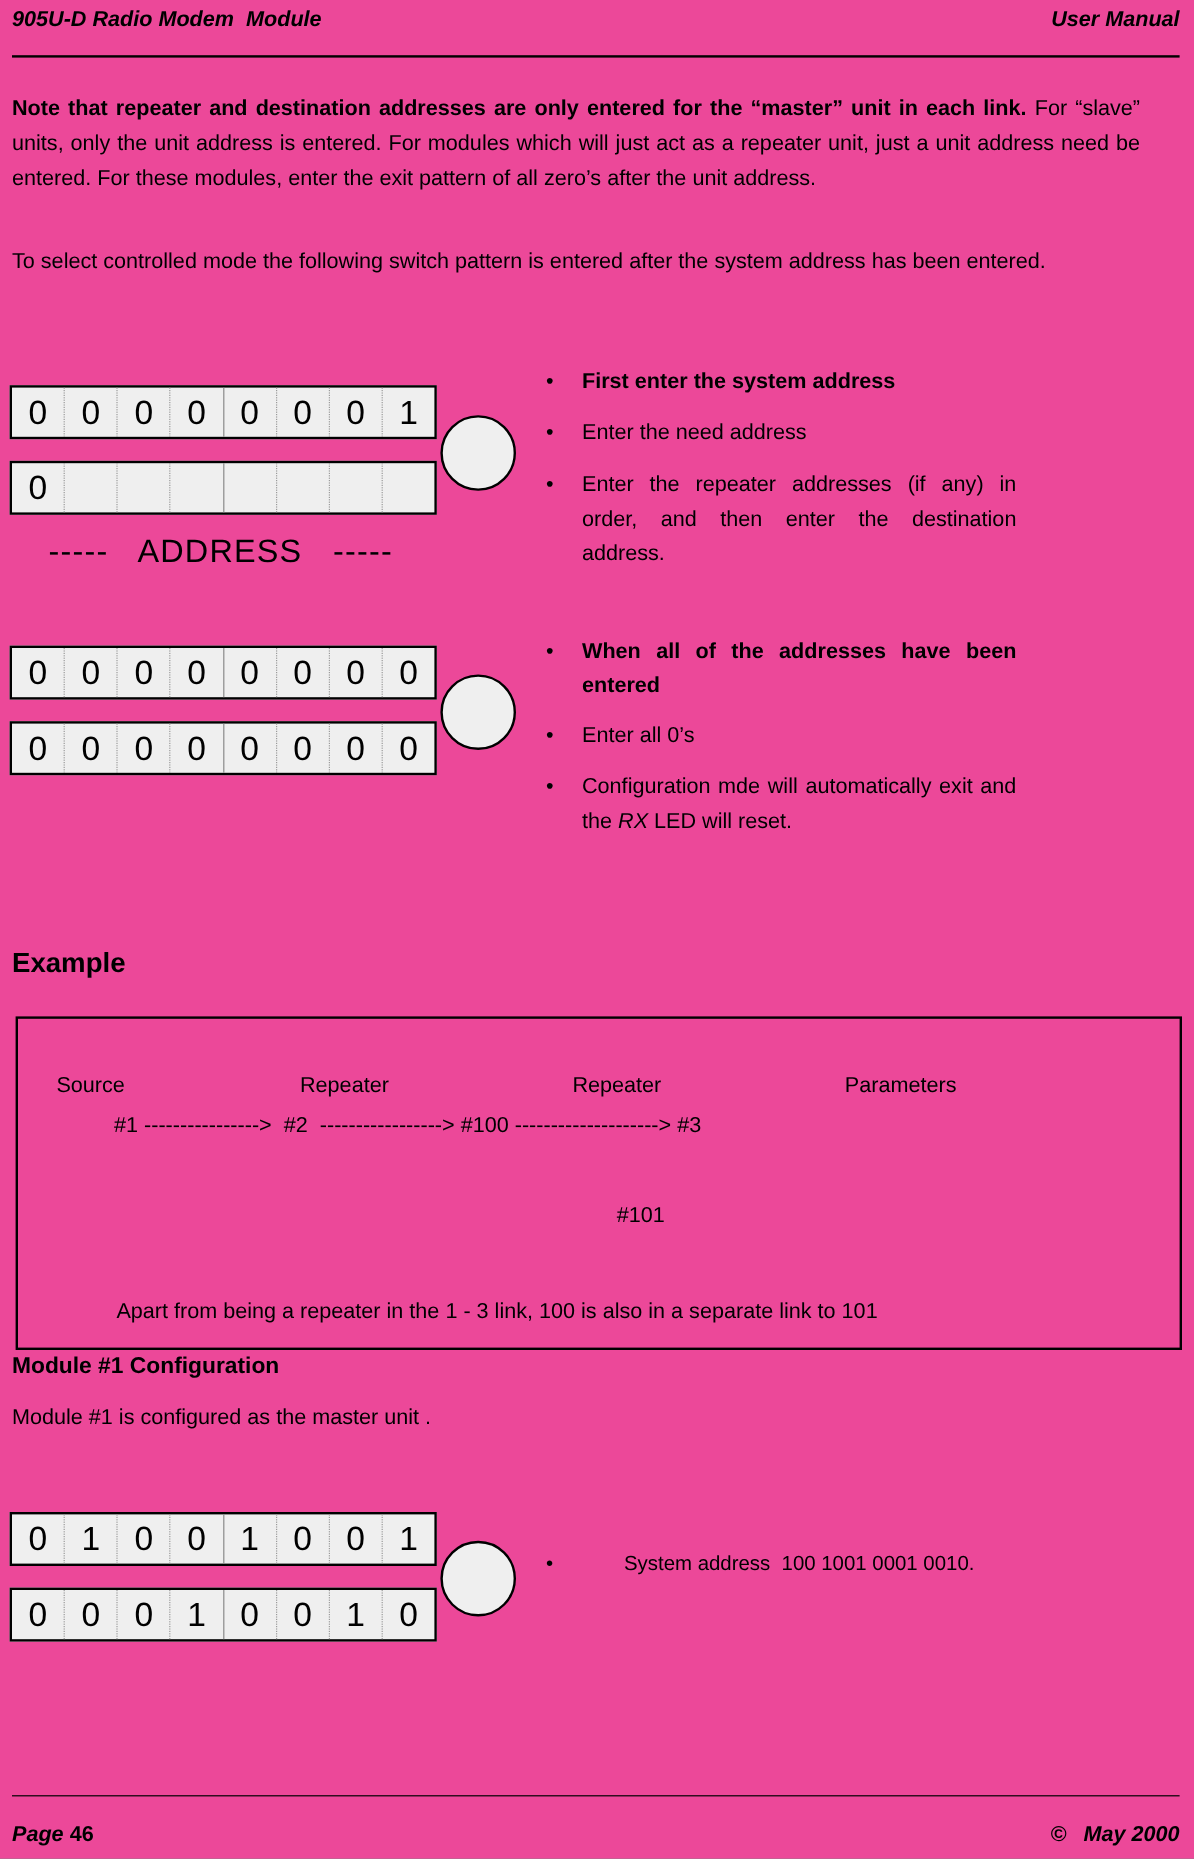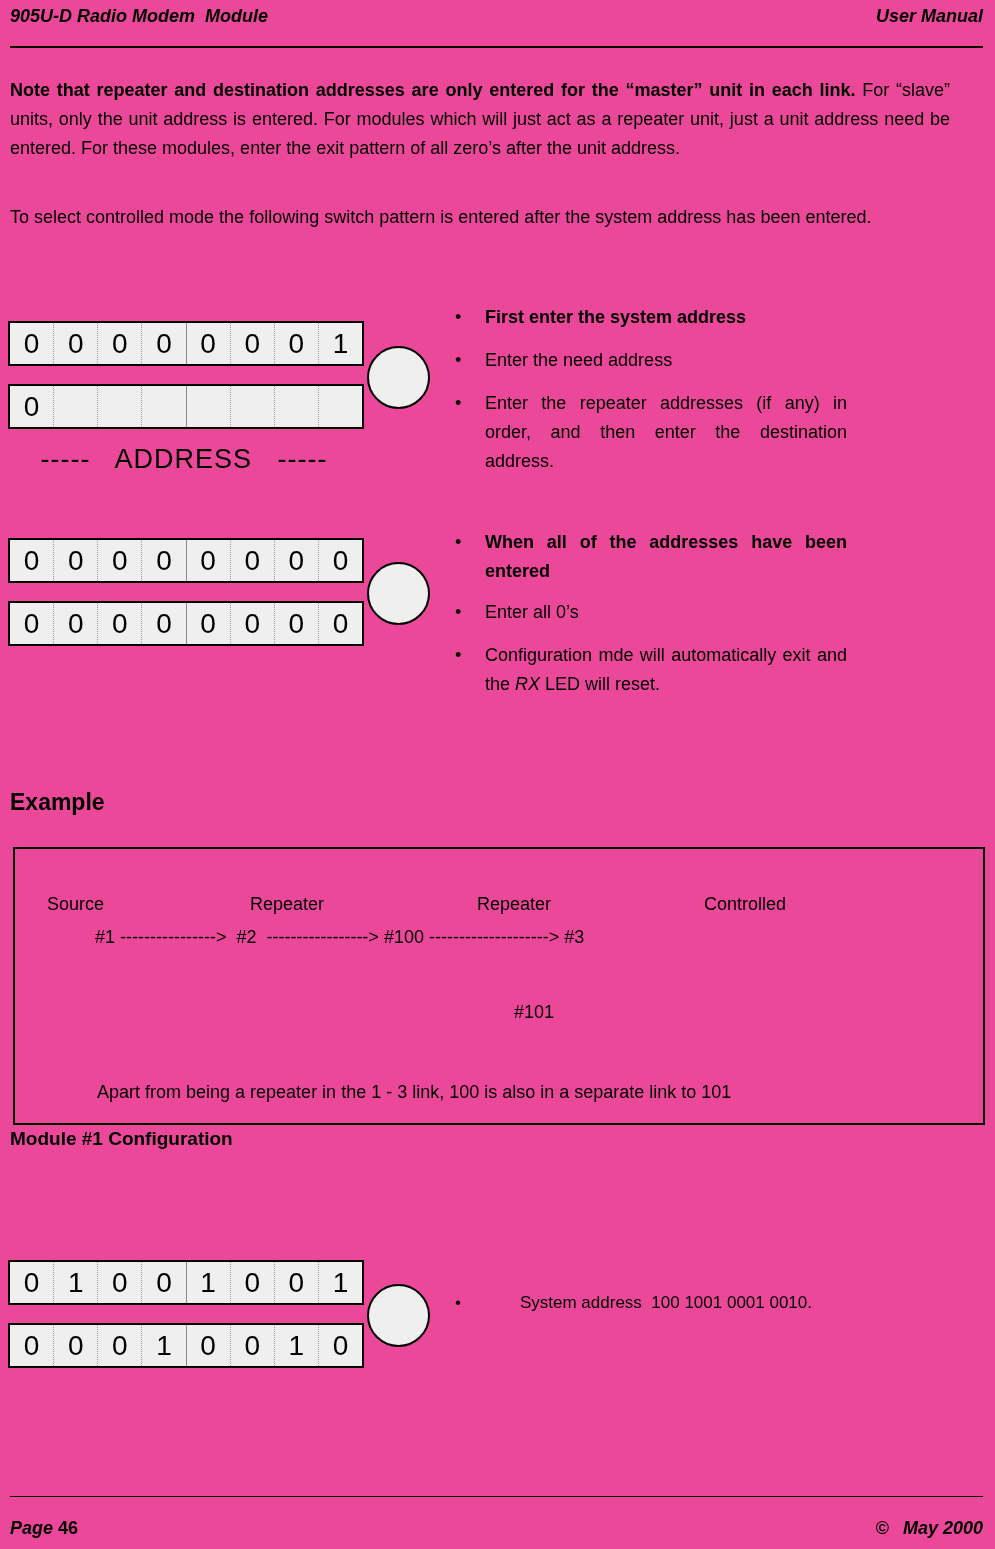--- a/index.html
+++ b/index.html
@@ -155,27 +155,28 @@
     <span class="dot">•</span>
     <span class="btxt"><span>Configuration mde will automatically exit and the </span><span class="it">RX</span><span> LED will reset.</span></span>
   </div>
 
 
   <div id="exh">Example</div>
   <div id="exbox">
     <span class="exlabel" id="exl0">Source</span>
     <span class="exlabel" id="exl1">Repeater</span>
     <span class="exlabel" id="exl2">Repeater</span>
-    <span class="exlabel" id="exl3">Controlled</span>
+    <span class="exlabel" id="exl3">Parameters</span>
     <div id="exflow">#1 ----------------&gt;  #2  -----------------&gt; #100 --------------------&gt; #3</div>
     <div id="ex101">#101</div>
     <div id="exnote">Apart from being a repeater in the 1 - 3 link,  100 is also in a separate link to 101</div>
   </div>
 
   <div id="modh">Module #1 Configuration</div>
+  <div id="modp">Module #1 is configured as the master unit .</div>
 
   <div class="swbox" id="swC1">
       <span class="cell">0</span>
       <span class="cell">1</span>
       <span class="cell">0</span>
       <span class="cell">0</span>
       <span class="cell">1</span>
       <span class="cell">0</span>
       <span class="cell">0</span>
       <span class="cell">1</span>

